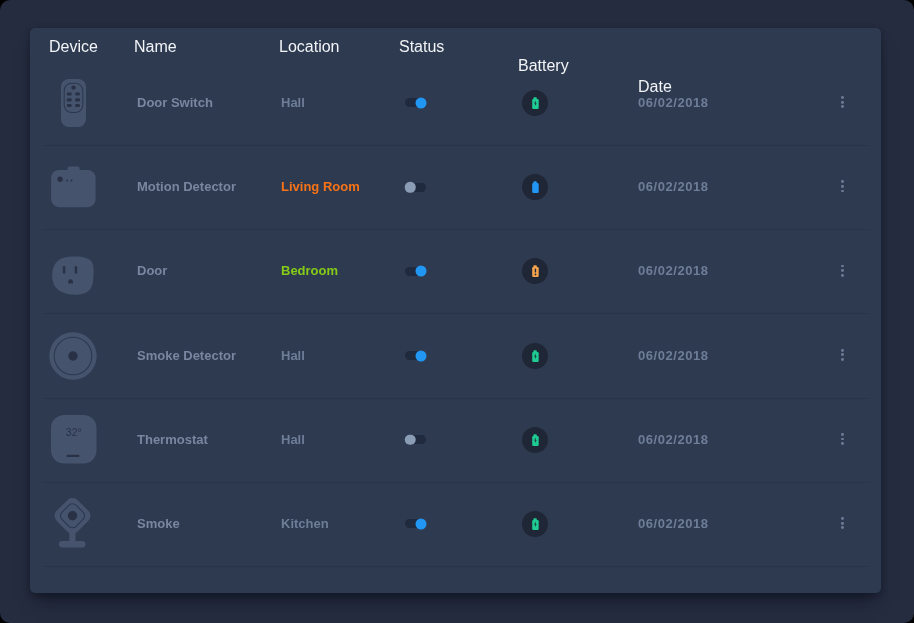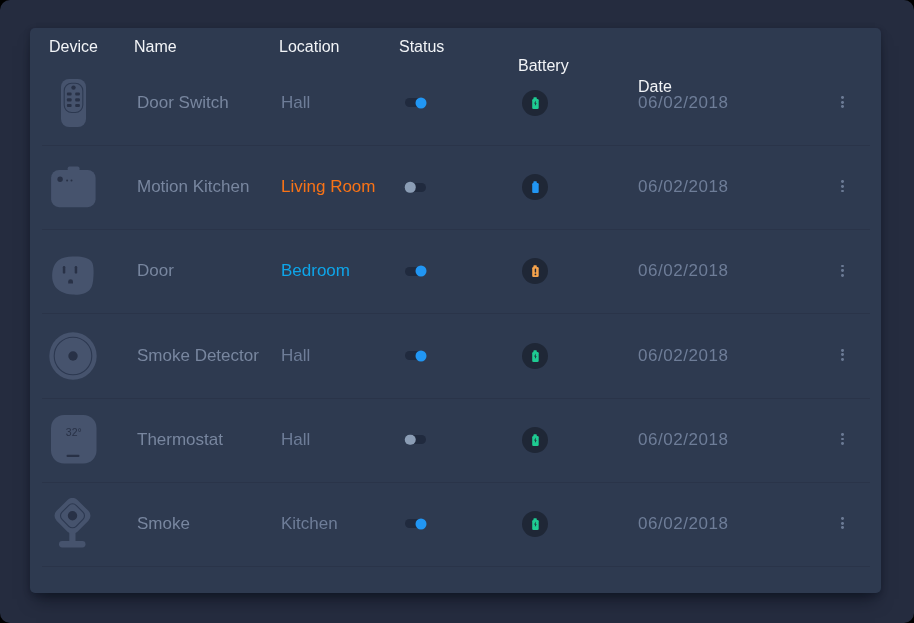--- a/index.html
+++ b/index.html
@@ -1,21 +1,21 @@
 <!DOCTYPE html>
 <html><head>
 <meta charset="utf-8">
 <style>
   html,body{margin:0;padding:0;}
   body{width:914px;height:623px;background:#000;overflow:hidden;font-family:"Liberation Sans",sans-serif;}
   .app{position:absolute;left:0;top:0;width:914px;height:623px;background:#252c3f;border-radius:10px;overflow:hidden;}
   .card{position:absolute;left:30px;top:28px;width:851px;height:565px;background:#2e3a50;border-radius:5px;box-shadow:0 2px 6px rgba(5,10,20,.28), 0 12px 16px -6px rgba(5,10,20,.55);}
   .hlabel{position:absolute;top:9.6px;font-size:16px;color:#f2f4f7;line-height:18px;}
   .sep{position:absolute;left:12px;width:828px;height:1px;background:#2a3449;}
-  .cell{position:absolute;font-size:17px;line-height:15px;}
+  .cell{position:absolute;font-size:13px;line-height:15px;font-weight:bold;}
 </style>
 </head>
 <body>
 <div class="app">
   <div class="card">
     <div class="hlabel" style="left:19px;">Device</div>
     <div class="hlabel" style="left:104px;">Name</div>
     <div class="hlabel" style="left:249px;">Location</div>
     <div class="hlabel" style="left:369px;">Status</div>
     <div class="hlabel" style="left:488px;margin-top:19px;">Battery</div>
@@ -52,21 +52,21 @@
       <span style="display:block;width:2.8px;height:2.8px;border-radius:50%;background:#6b7a94;"></span>
     </div>
     <div class="sep" style="top:201.2px;"></div>
     <div style="position:absolute;left:20.6px;top:137.6px;line-height:0;"><svg width="45" height="42" viewBox="0 0 45 42">
 <rect x="16.7" y="0.5" width="11.8" height="6" rx="1.8" fill="#46536d"></rect>
 <rect x="0.1" y="4" width="44.5" height="37.2" rx="8" fill="#46536d"></rect>
 <circle cx="9.1" cy="13.2" r="2.7" fill="#283146"></circle>
 <circle cx="16.1" cy="14.6" r="1" fill="#283146"></circle>
 <circle cx="20.5" cy="14.5" r="1" fill="#283146"></circle>
 </svg></div>
-    <div class="cell" style="left:107px;top:151.1px;color:#78869f;">Motion Kitchen</div>
+    <div class="cell" style="left:107px;top:151.1px;color:#78869f;">Motion Detector</div>
     <div class="cell" style="left:251px;top:151.1px;color:#f97316;">Living Room</div>
     <div style="position:absolute;left:375px;top:154.6px;width:21px;height:9px;border-radius:5px;background:#202a3e;">
       <span style="position:absolute;top:50%;transform:translate(-50%,-50%);border-radius:50%;left:5px;background:#8b9db5;width:10.5px;height:10.5px;"></span>
     </div>
     <div style="position:absolute;left:491.5px;top:146.1px;width:26px;height:26px;border-radius:50%;background:#1f2736;">
         <svg width="26" height="26" viewBox="0 0 26 26" style="position:absolute;left:0;top:0;">
 <rect x="11.4" y="7.2" width="3.4" height="2.6" rx="0.8" fill="#2196f3"></rect>
 <rect x="10.2" y="8.9" width="6.5" height="10.2" rx="1.3" fill="#2196f3"></rect>
 </svg>
       </div>
@@ -77,21 +77,21 @@
       <span style="display:block;width:2.8px;height:2.8px;border-radius:50%;background:#6b7a94;"></span>
     </div>
     <div class="sep" style="top:285.4px;"></div>
     <div style="position:absolute;left:22.3px;top:227.8px;line-height:0;"><svg width="42" height="39" viewBox="0 0 42 39">
 <path d="M 20.5 0.6 C 29 0 36.5 1.8 39.5 5.5 C 41.5 8.2 41.8 13 41.5 19.5 C 41.2 26 40.5 30.5 38 33.5 C 34.5 37.5 28 39.2 20.5 38.6 C 12 38 5.5 34.8 2.5 29.5 C 0.5 25.8 0 22.5 0.2 18.6 C 0.5 12.5 2.5 7.5 6.5 4.3 C 10 1.6 15 1 20.5 0.6 Z" fill="#46536d"></path>
 <rect x="10.8" y="10.0" width="2.5" height="7.6" rx="1.2" fill="#283146"></rect>
 <rect x="22.7" y="10.0" width="2.5" height="7.6" rx="1.2" fill="#283146"></rect>
 <path d="M 16.2 27.6 L 16.2 25.6 A 2.4 2.4 0 0 1 21 25.6 L 21 27.6 Z" fill="#283146"></path>
 </svg></div>
     <div class="cell" style="left:107px;top:235.3px;color:#78869f;">Door</div>
-    <div class="cell" style="left:251px;top:235.3px;color:#0ea5e9;">Bedroom</div>
+    <div class="cell" style="left:251px;top:235.3px;color:#84cc16;">Bedroom</div>
     <div style="position:absolute;left:375px;top:238.8px;width:21px;height:9px;border-radius:5px;background:#202a3e;">
       <span style="position:absolute;top:50%;transform:translate(-50%,-50%);border-radius:50%;left:15.5px;background:#2196f3;width:11px;height:11px;"></span>
     </div>
     <div style="position:absolute;left:491.5px;top:230.3px;width:26px;height:26px;border-radius:50%;background:#1f2736;">
         <svg width="26" height="26" viewBox="0 0 26 26" style="position:absolute;left:0;top:0;">
 <rect x="11.4" y="7.2" width="3.4" height="2.6" rx="0.8" fill="#f5a34c"></rect>
 <rect x="10.2" y="8.9" width="6.5" height="10.2" rx="1.3" fill="#f5a34c"></rect>
 <rect x="12.75" y="10.4" width="1.4" height="4.2" rx="0.7" fill="#1f2736"></rect>
 <circle cx="13.45" cy="16.4" r="0.9" fill="#1f2736"></circle>
 </svg>

